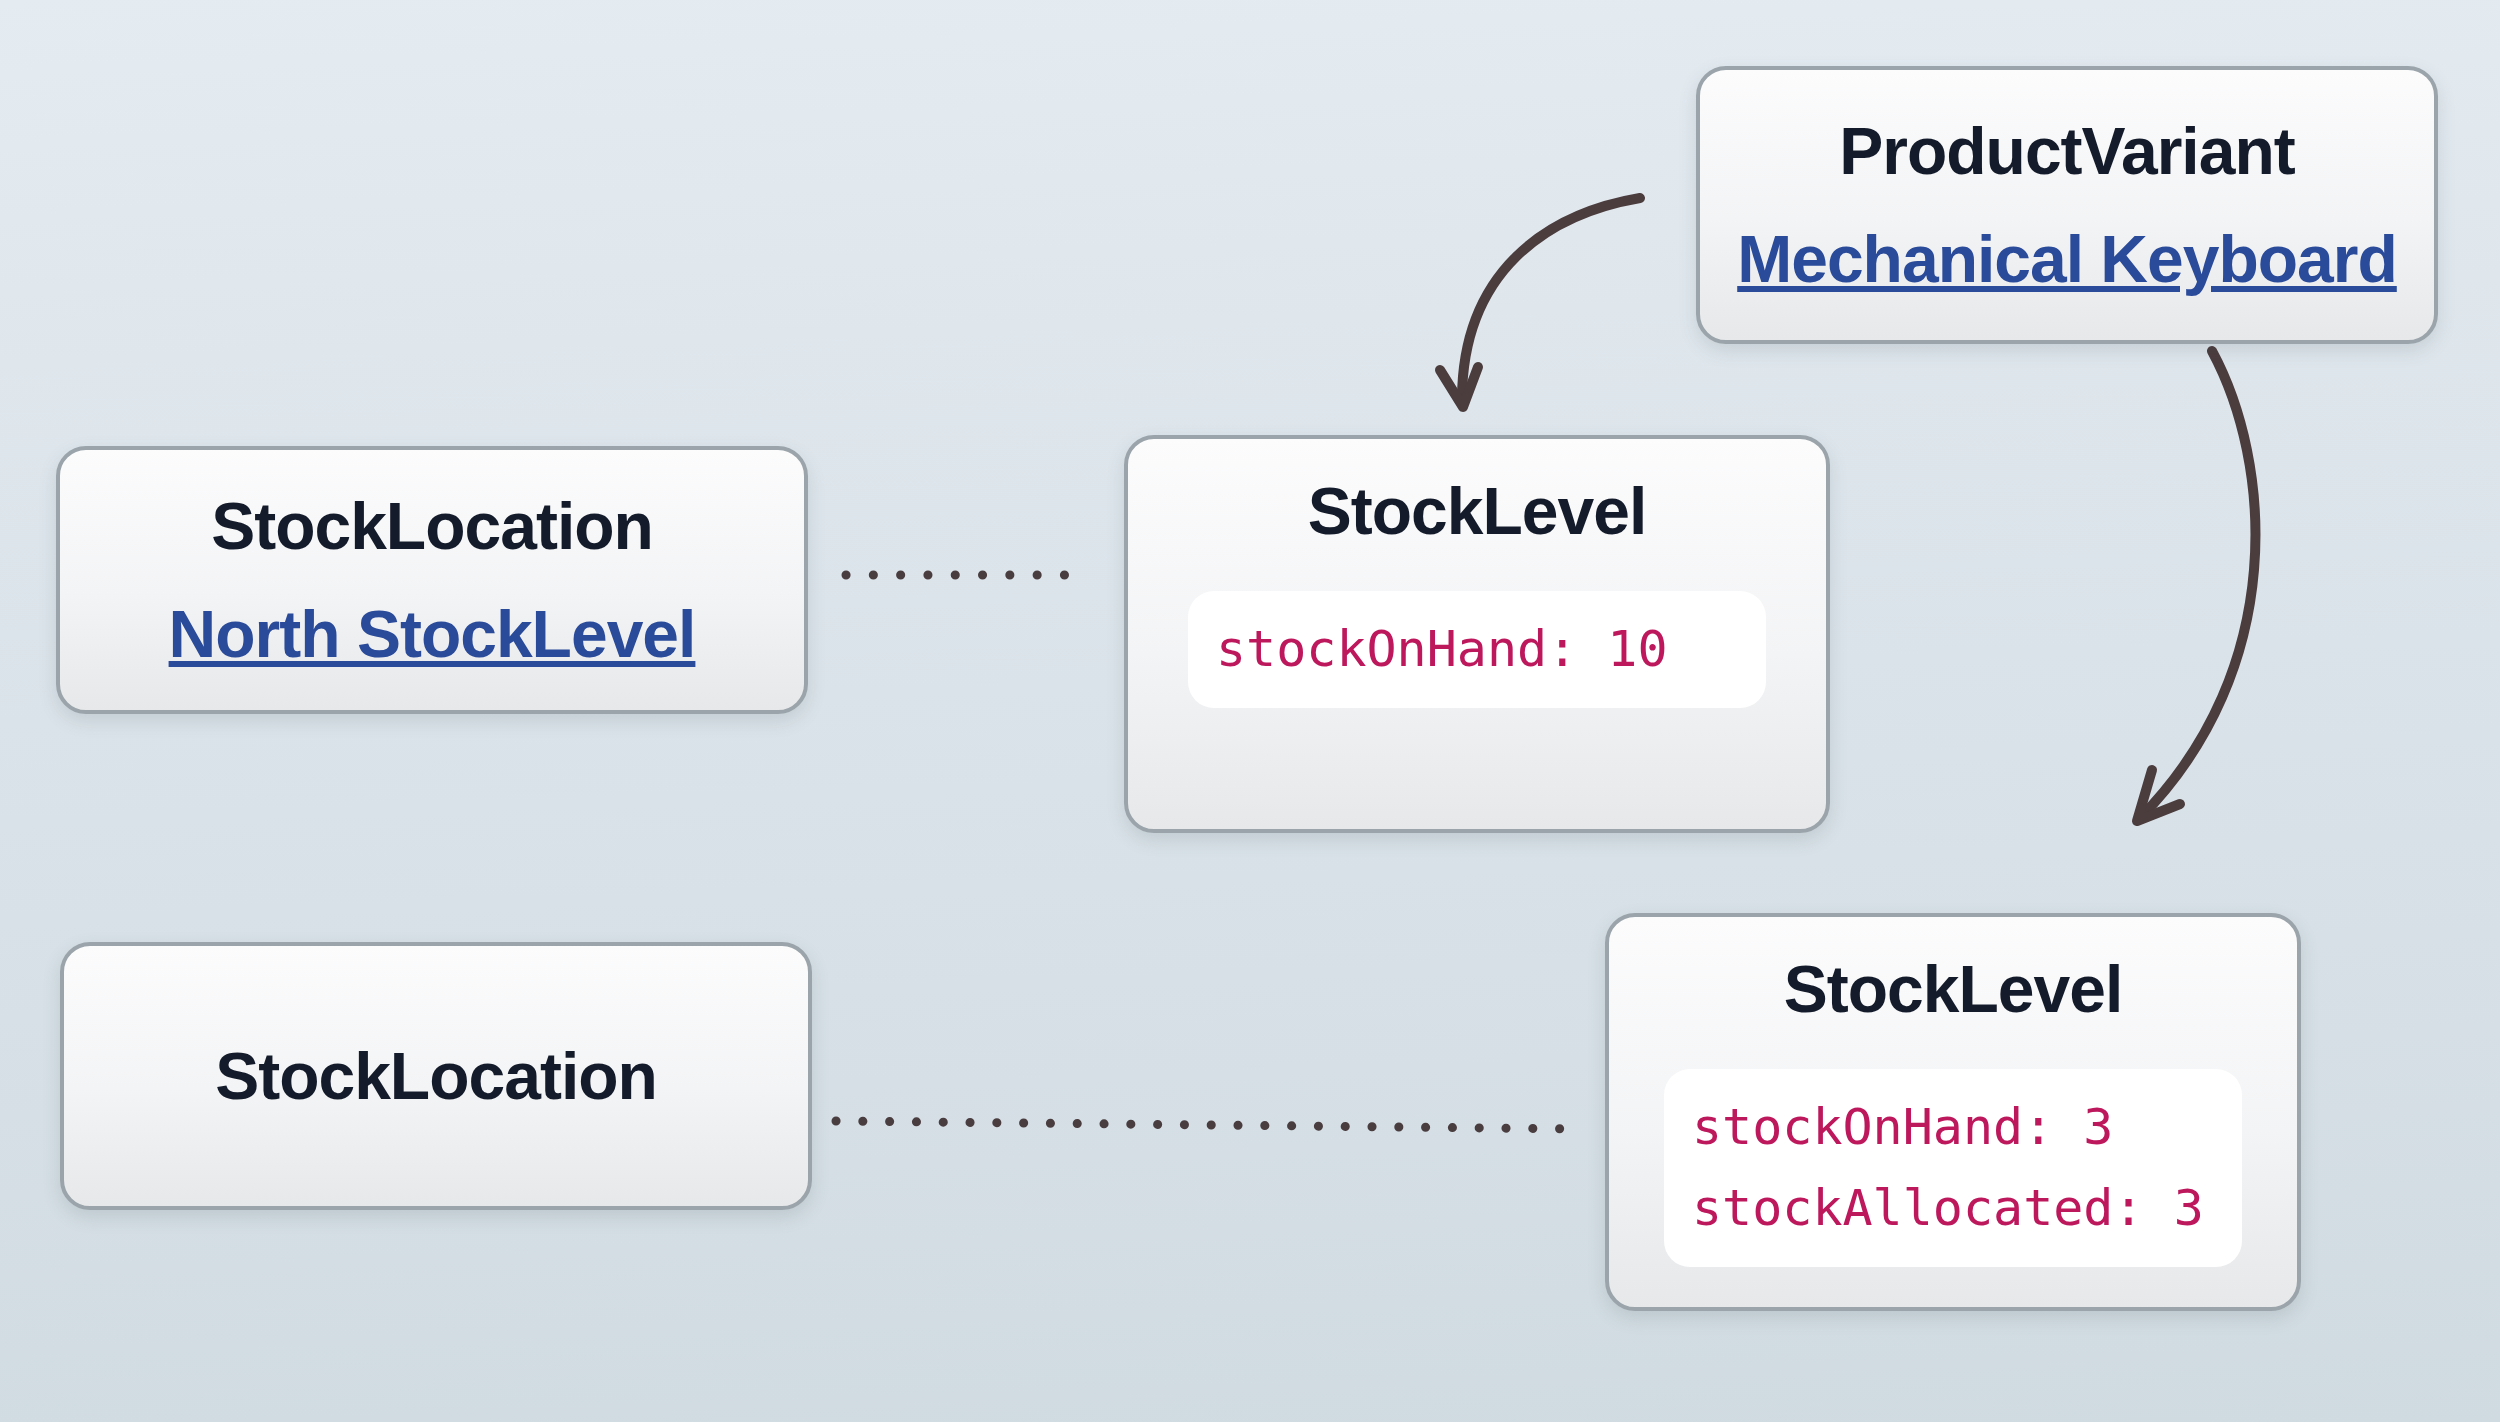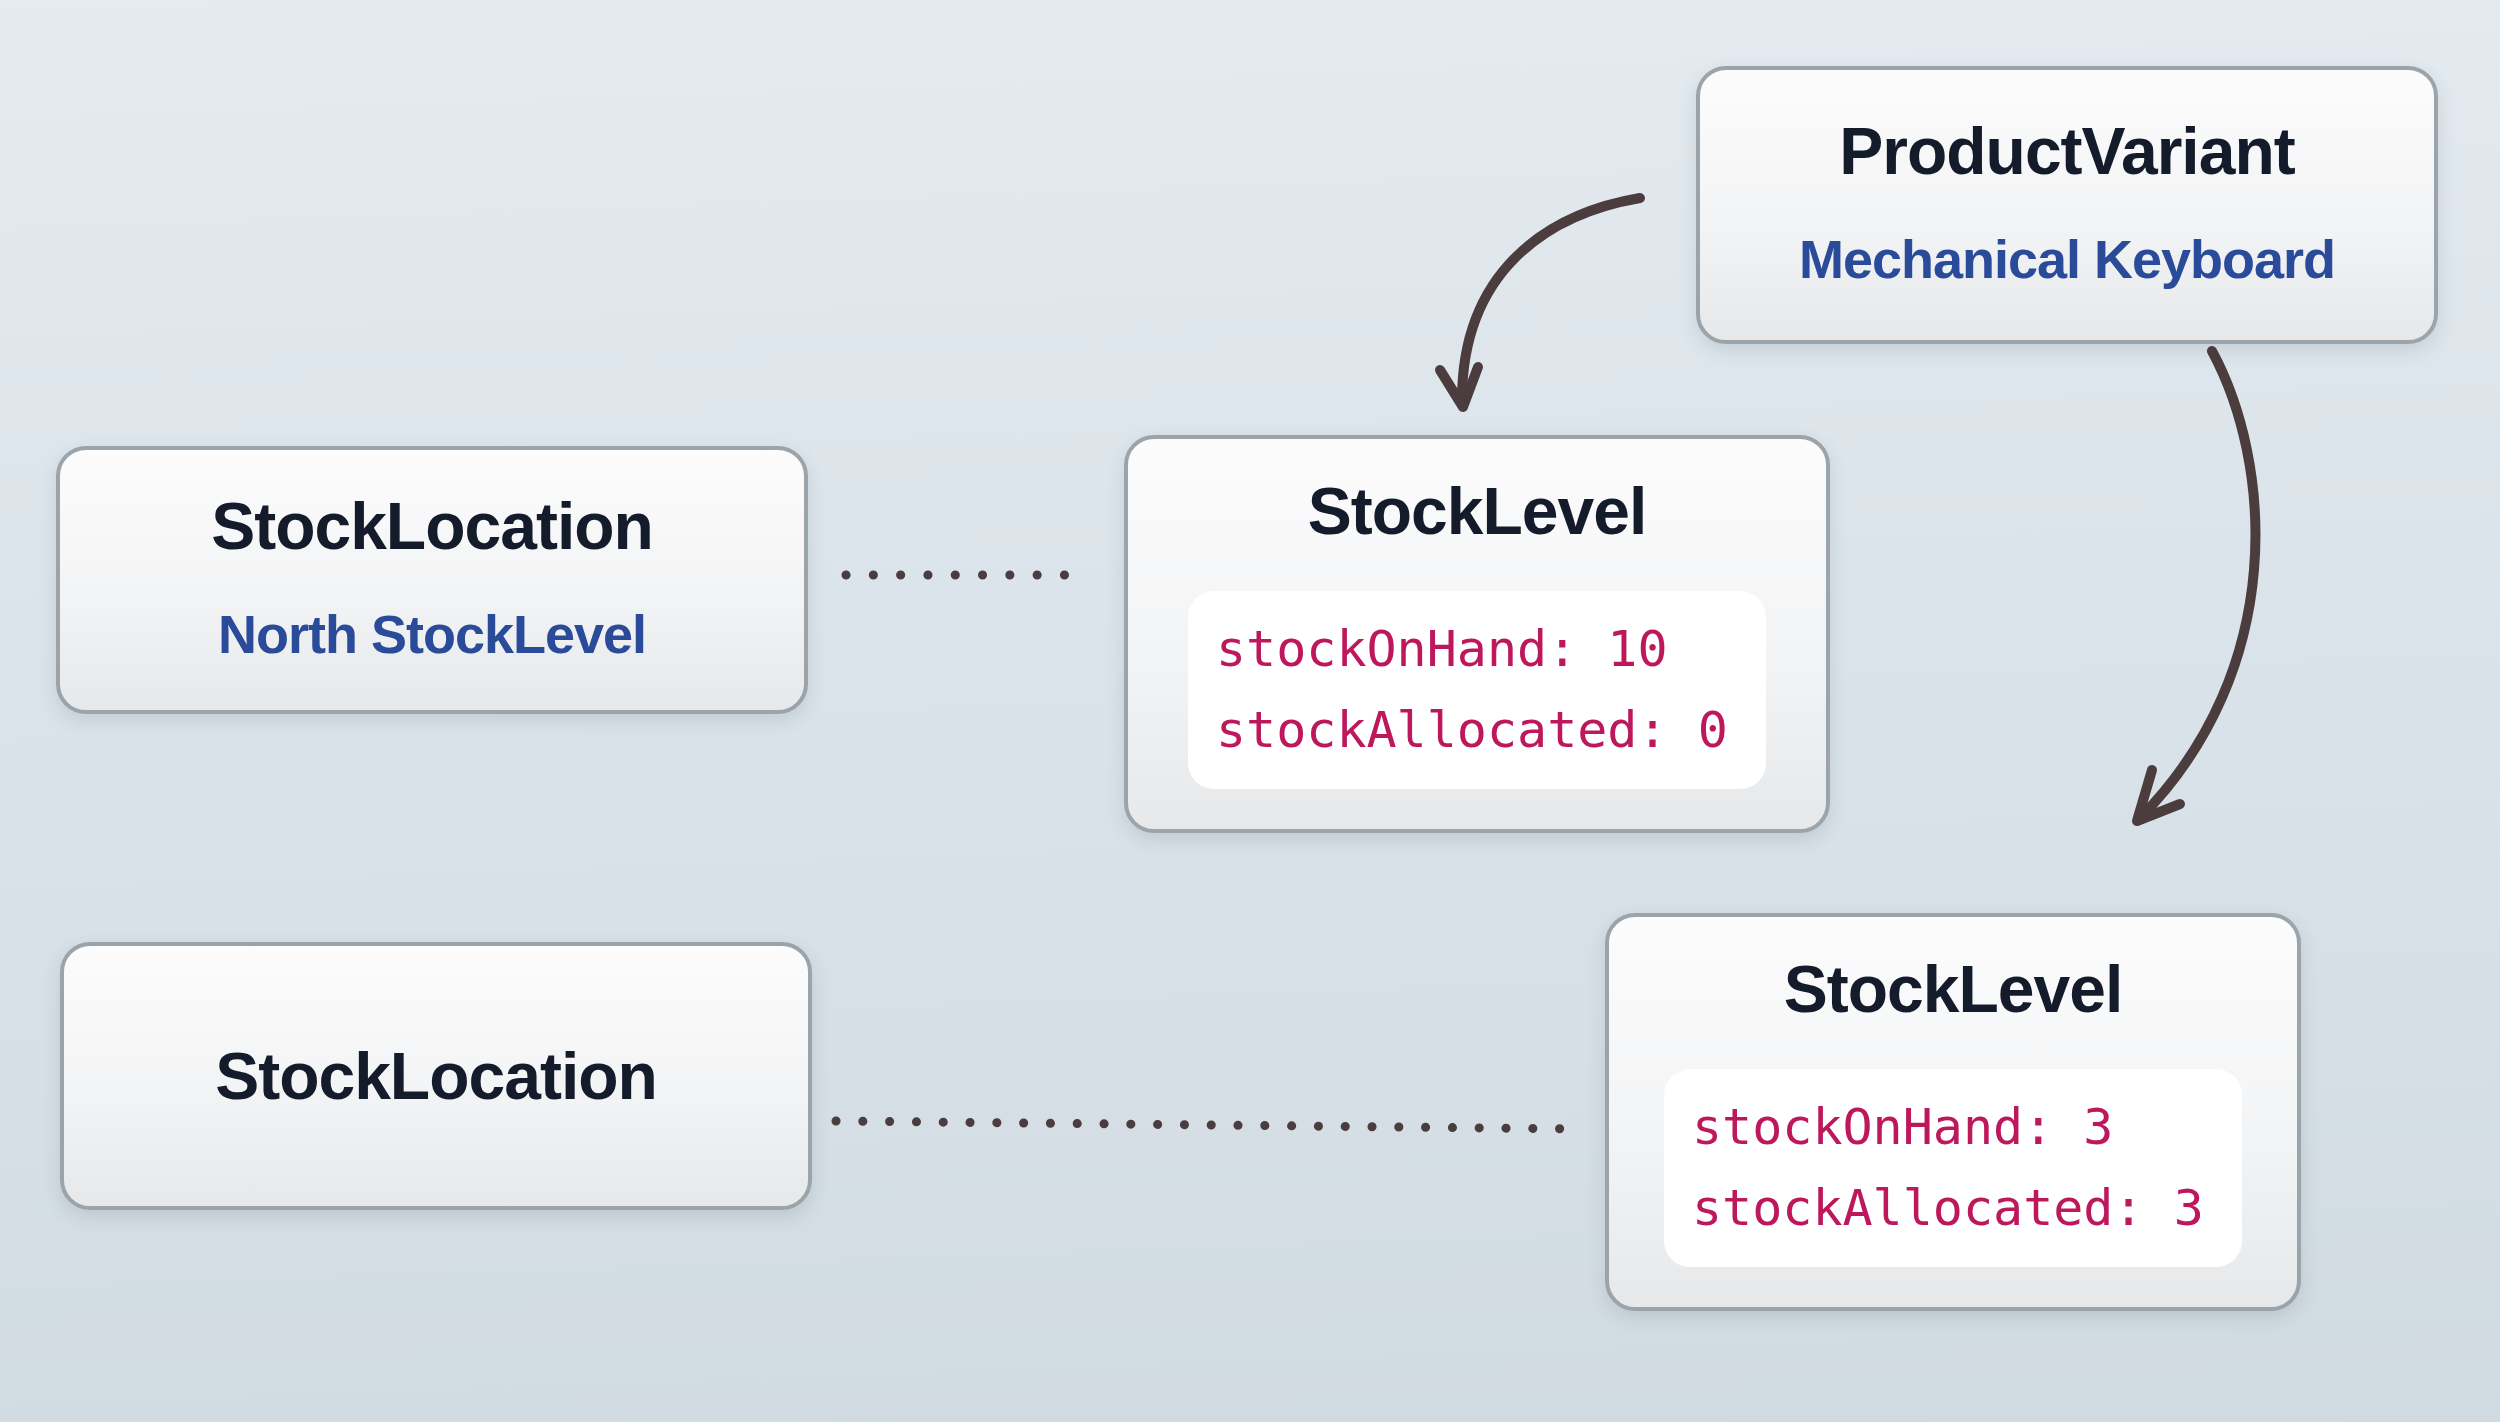--- a/index.html
+++ b/index.html
@@ -14,21 +14,21 @@
   .dotline{fill:none;stroke:#4a3d40;stroke-width:9;stroke-linecap:round;}
   .node{
     position:absolute;box-sizing:border-box;
     border:4px solid #9aa4aa;border-radius:30px;
     background:linear-gradient(180deg,#fcfcfd 0%,#f3f4f5 55%,#e7e8ea 100%);
     box-shadow:0 7px 18px rgba(70,80,90,.15);
     display:flex;flex-direction:column;align-items:center;
   }
   .two-line{justify-content:center;gap:40px;}
   .etype{font-weight:700;font-size:66px;line-height:68px;color:#141b2a;letter-spacing:-1px;white-space:nowrap;}
-  .ename{font-weight:700;font-size:54px;line-height:68px;color:#2a4a9a;letter-spacing:-1px;white-space:nowrap;}
+  .ename{font-weight:700;font-size:66px;line-height:68px;color:#2a4a9a;letter-spacing:-1px;white-space:nowrap;text-decoration:underline;}
   .level{justify-content:flex-start;padding-top:38px;gap:46px;}
   .code-panel{
     background:#ffffff;border-radius:26px;
     width:578px;box-sizing:border-box;
     padding:18px 8px 18px 28px;
     display:flex;flex-direction:column;
   }
   .code-line{
     font-family:"DejaVu Sans Mono","Liberation Mono",monospace;
     font-size:50px;line-height:81px;color:#be185d;white-space:pre;
@@ -60,21 +60,20 @@
 
   <div class="node two-line" id="node-stock-location-north">
     <div class="etype">StockLocation</div>
     <div class="ename">North StockLevel</div>
   </div>
 
   <div class="node level" id="node-stock-level-north">
     <div class="etype">StockLevel</div>
     <div class="code-panel">
       <div class="code-line">stockOnHand: 10</div>
-      <div class="code-line">stockAllocated: 0</div>
     </div>
   </div>
 
   <div class="node two-line" id="node-stock-location-south">
     <div class="etype">StockLocation</div>
   </div>
 
   <div class="node level" id="node-stock-level-south">
     <div class="etype">StockLevel</div>
     <div class="code-panel">

